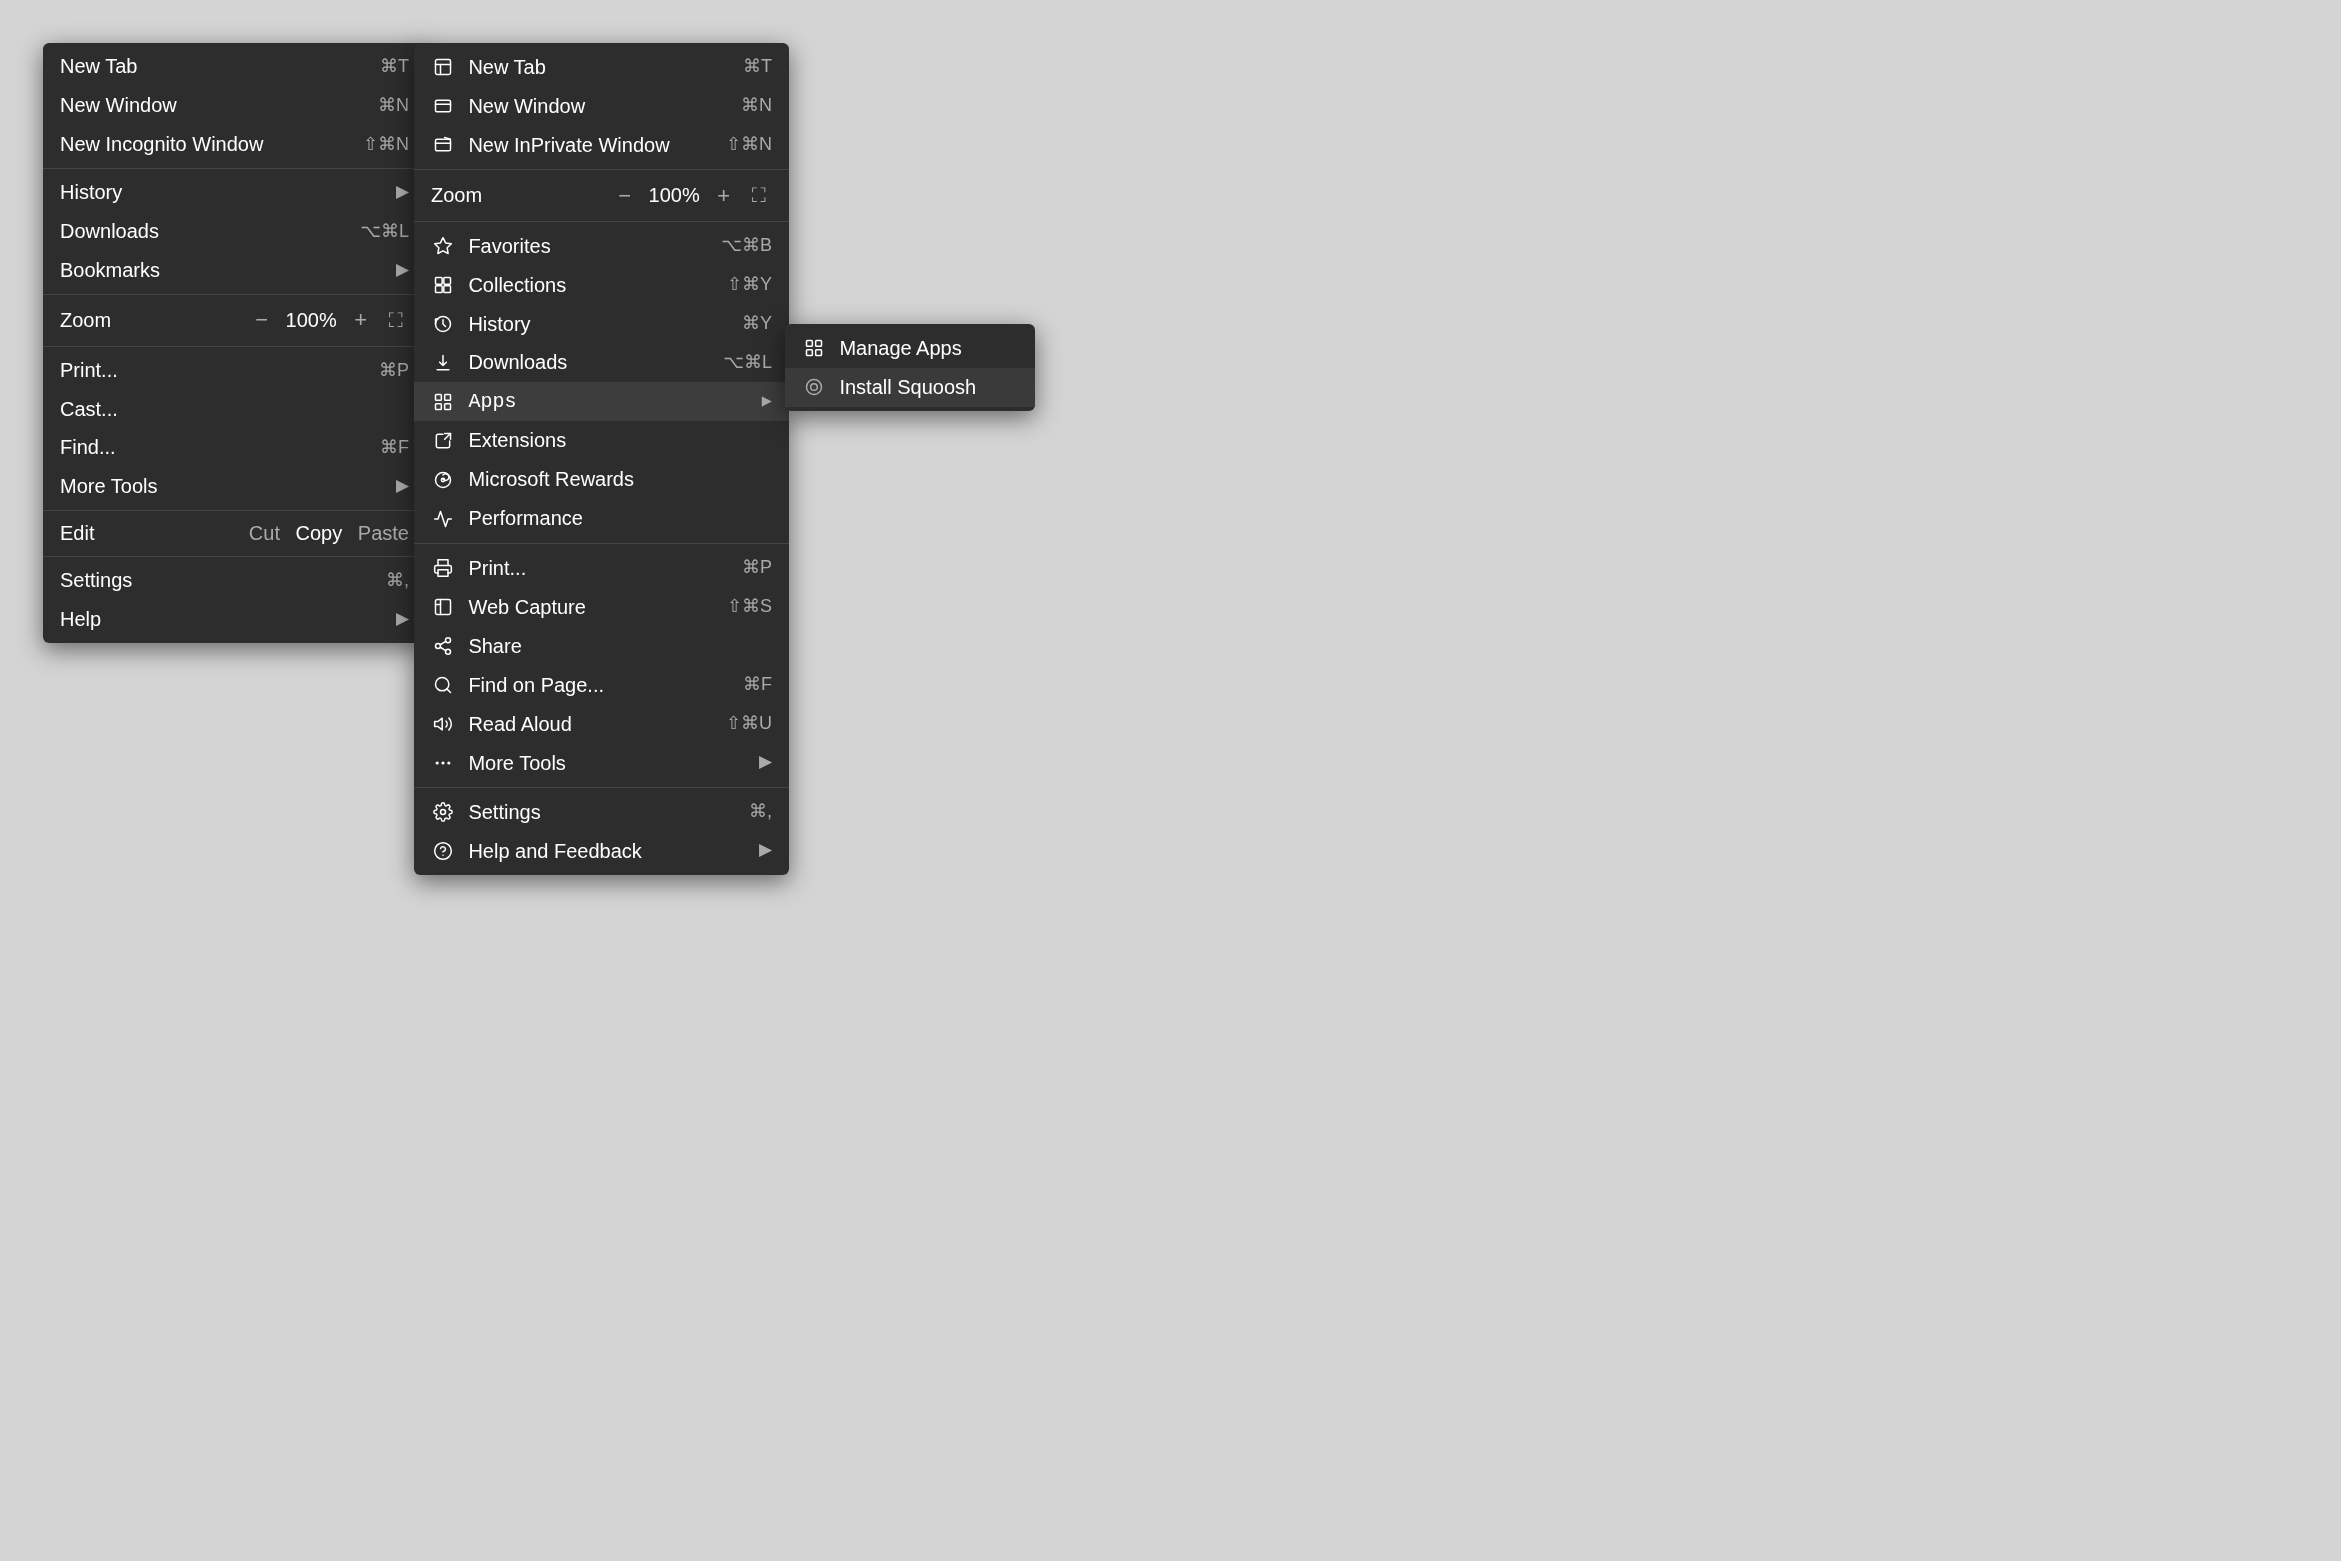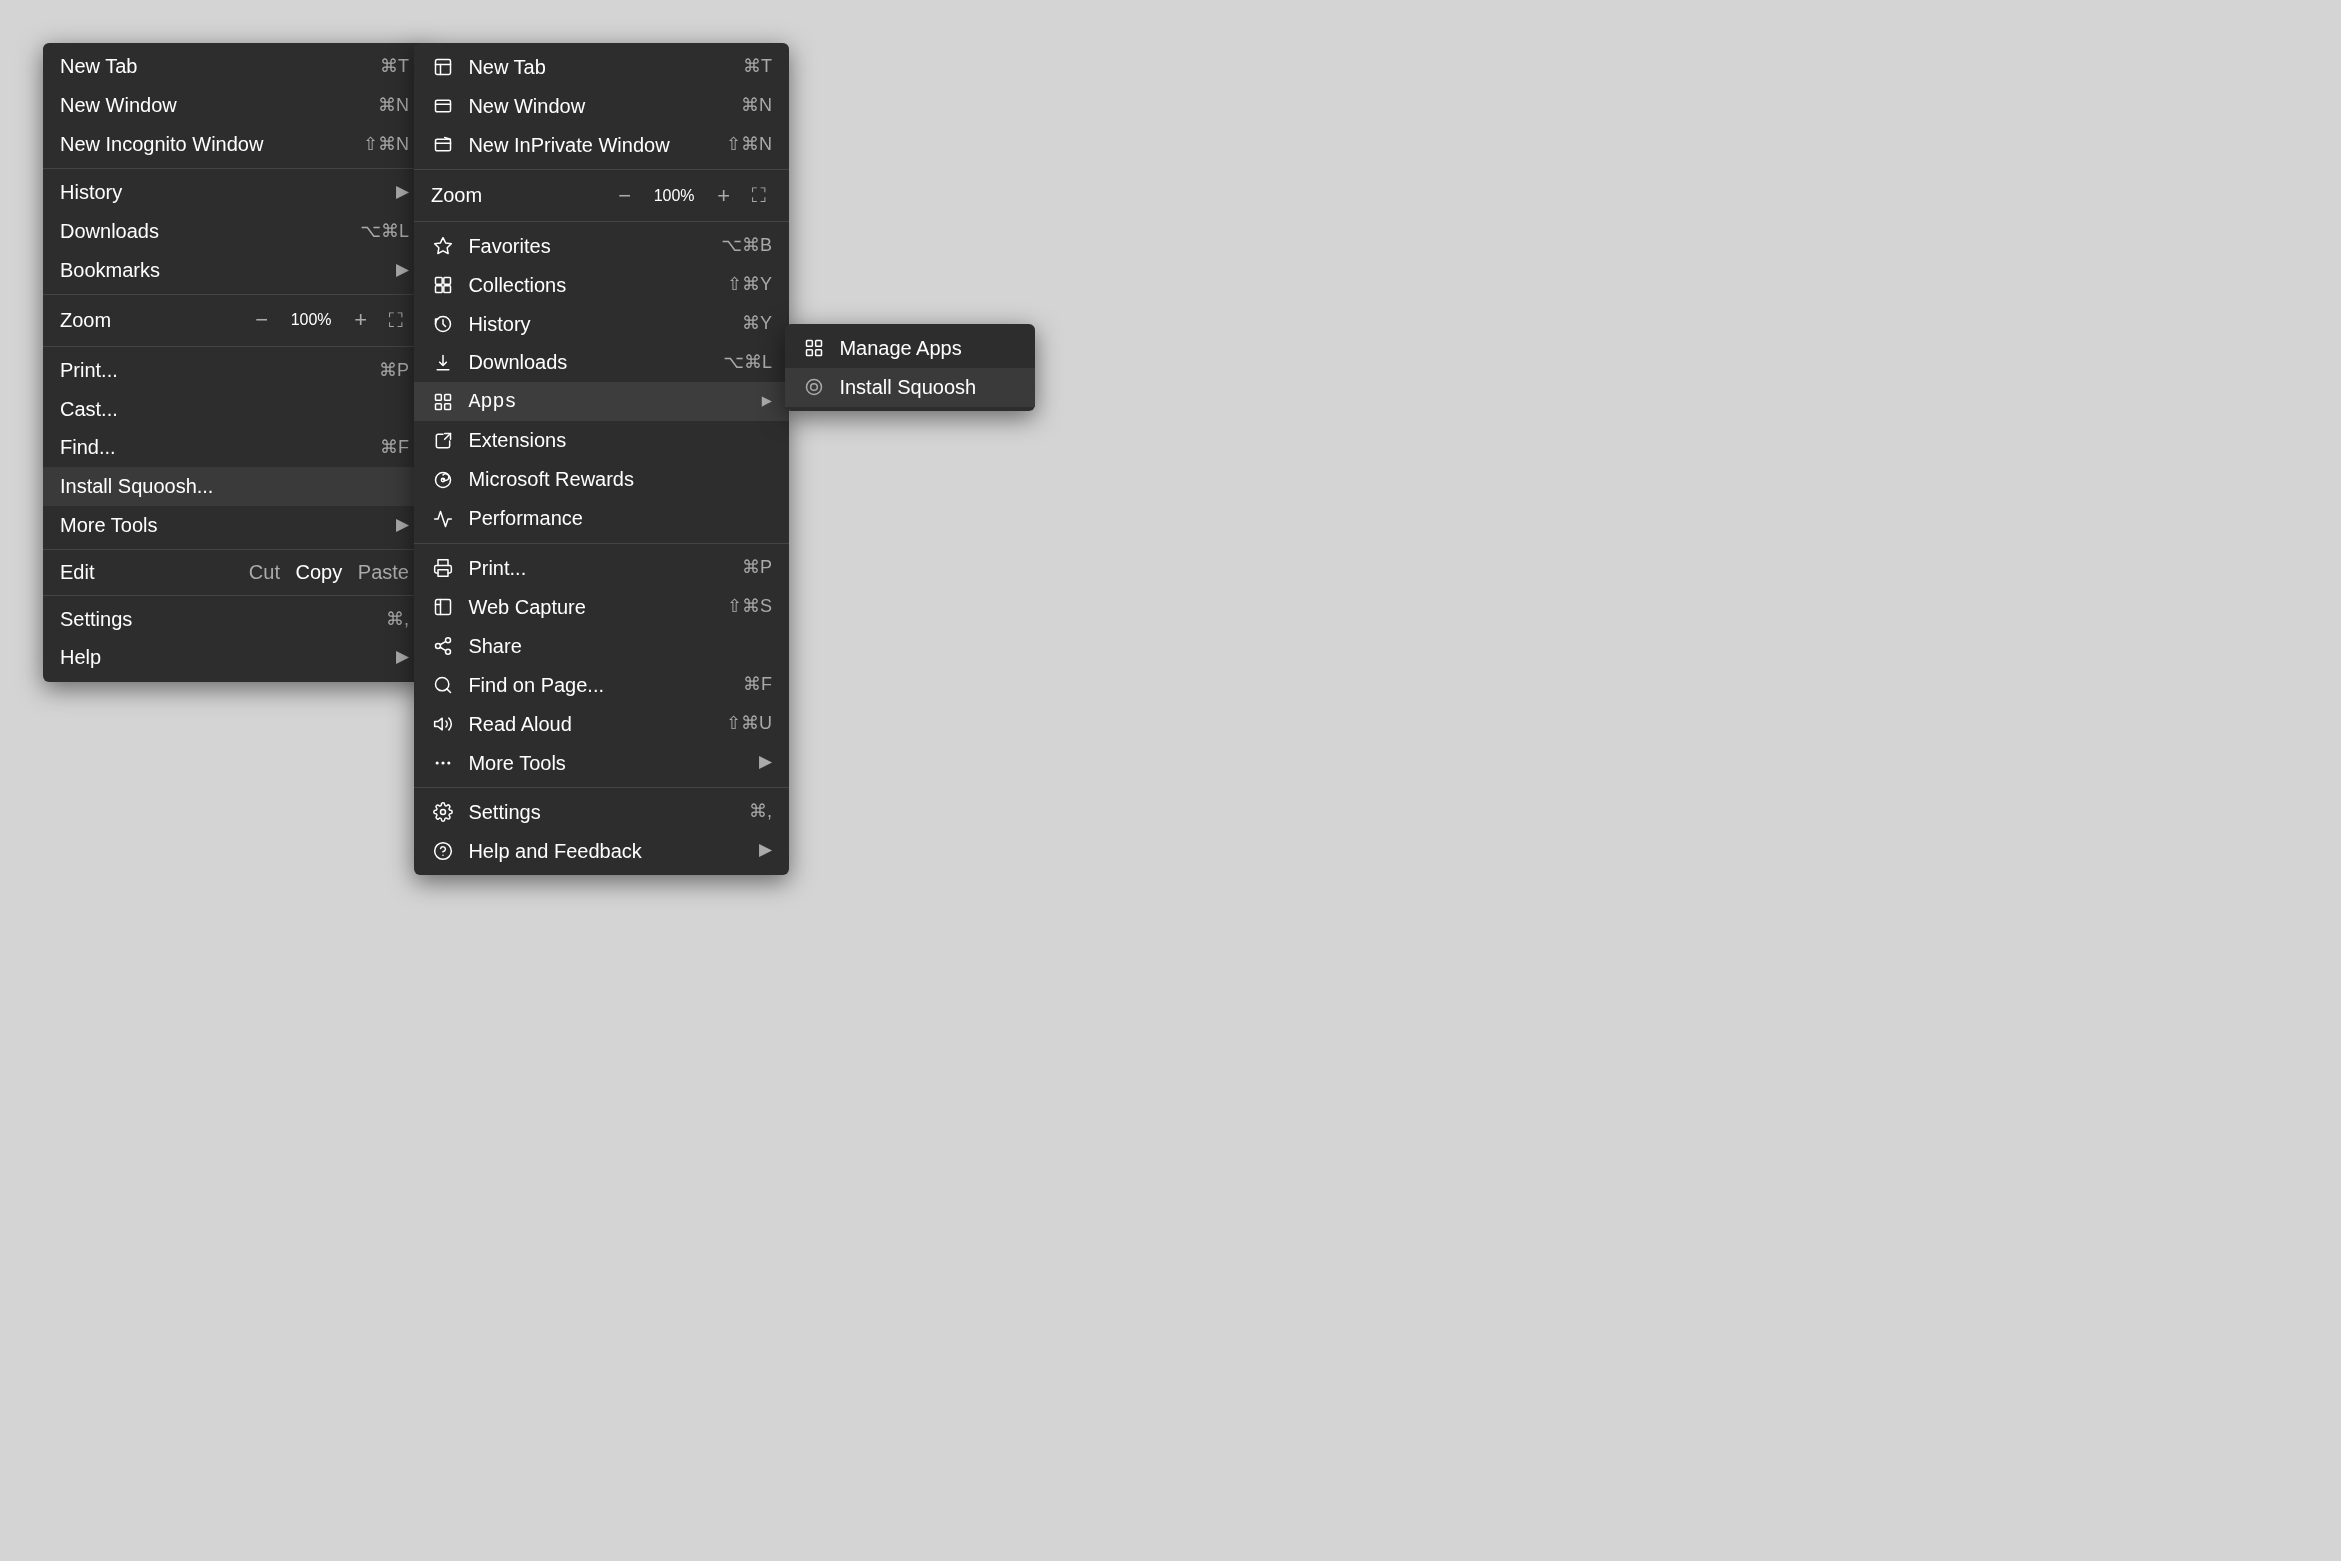--- a/index.html
+++ b/index.html
@@ -100,21 +100,21 @@
 
     .zoom-btn {
       color: #aaaaaa;
       font-size: 22px;
       cursor: pointer;
       padding: 1.6px 6.2px;
     }
 
     .zoom-value {
       color: #ffffff;
-      font-size: 16px;
+      font-size: 20px;
       min-width: 55px;
       text-align: center;
     }
 
     .zoom-fullscreen {
       color: #aaaaaa;
       font-size: 20px;
       cursor: pointer;
       padding: 1.6px 6.2px;
     }
@@ -235,24 +235,20 @@
   <div class="menu-item">
     <span class="menu-item-label">Cast...</span>
     <span class="shortcut"></span>
   </div>
 
   <div class="menu-item">
     <span class="menu-item-label">Find...</span>
     <span class="shortcut">⌘F</span>
   </div>
 
-  <div class="menu-item install-squoosh-item">
-    <span class="menu-item-label">Install Squoosh...</span>
-    <span class="shortcut"></span>
-  </div>
 
   <div class="menu-item">
     <span class="menu-item-label">More Tools</span>
     <span class="arrow">▶</span>
   </div>
 
   <div class="menu-divider"></div>
 
   <div class="edit-row">
     <span class="edit-label">Edit</span>

